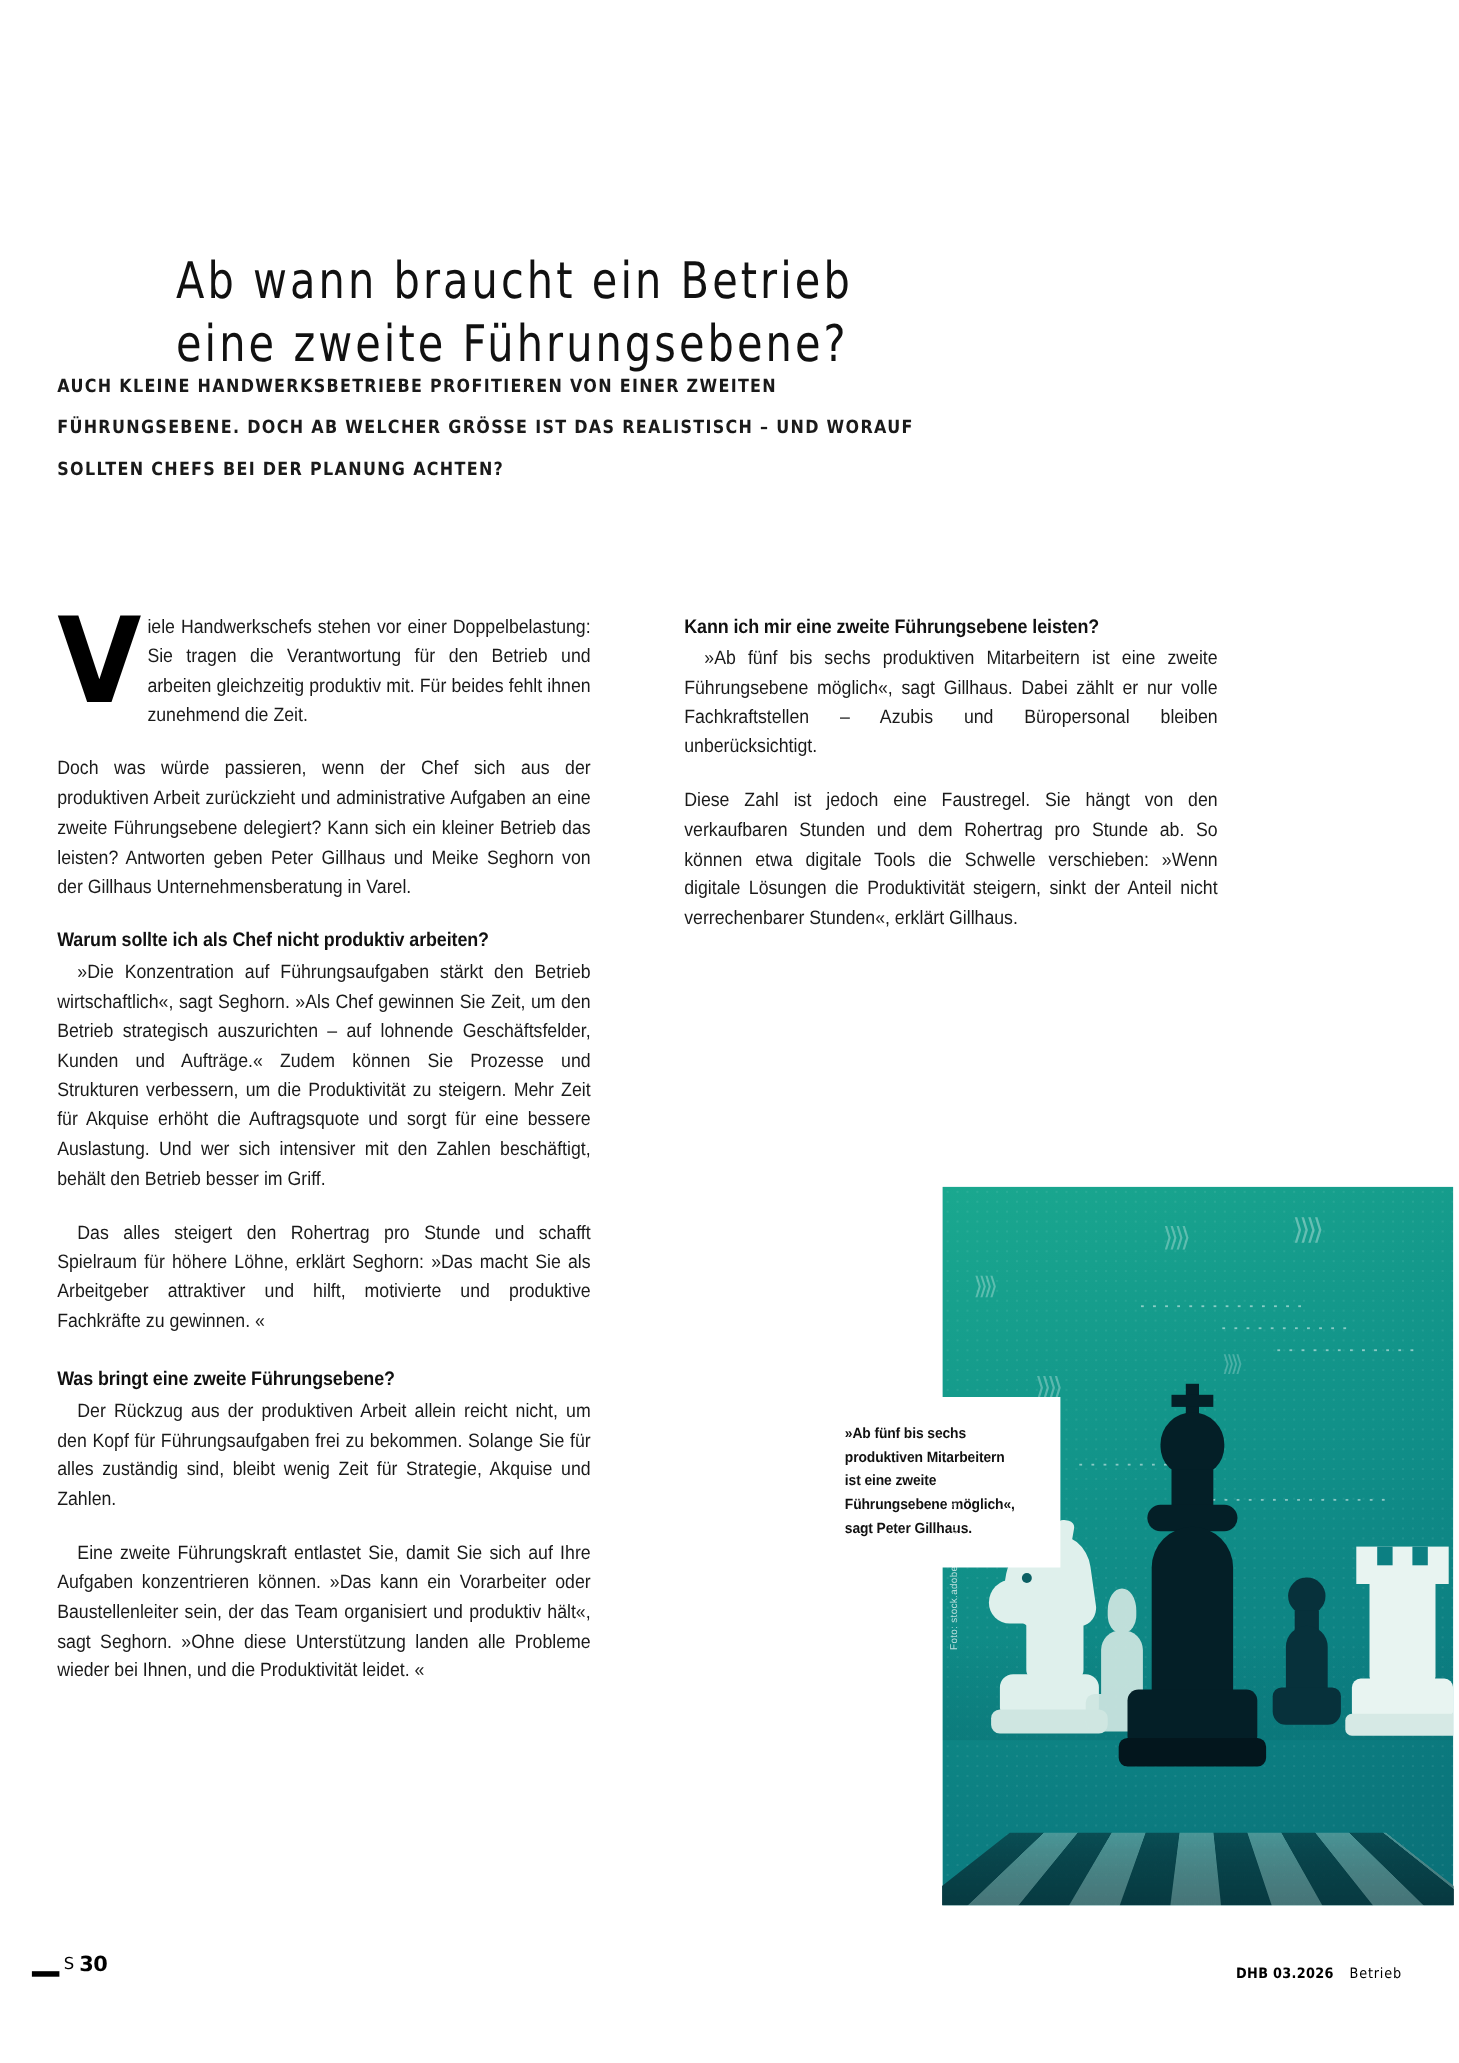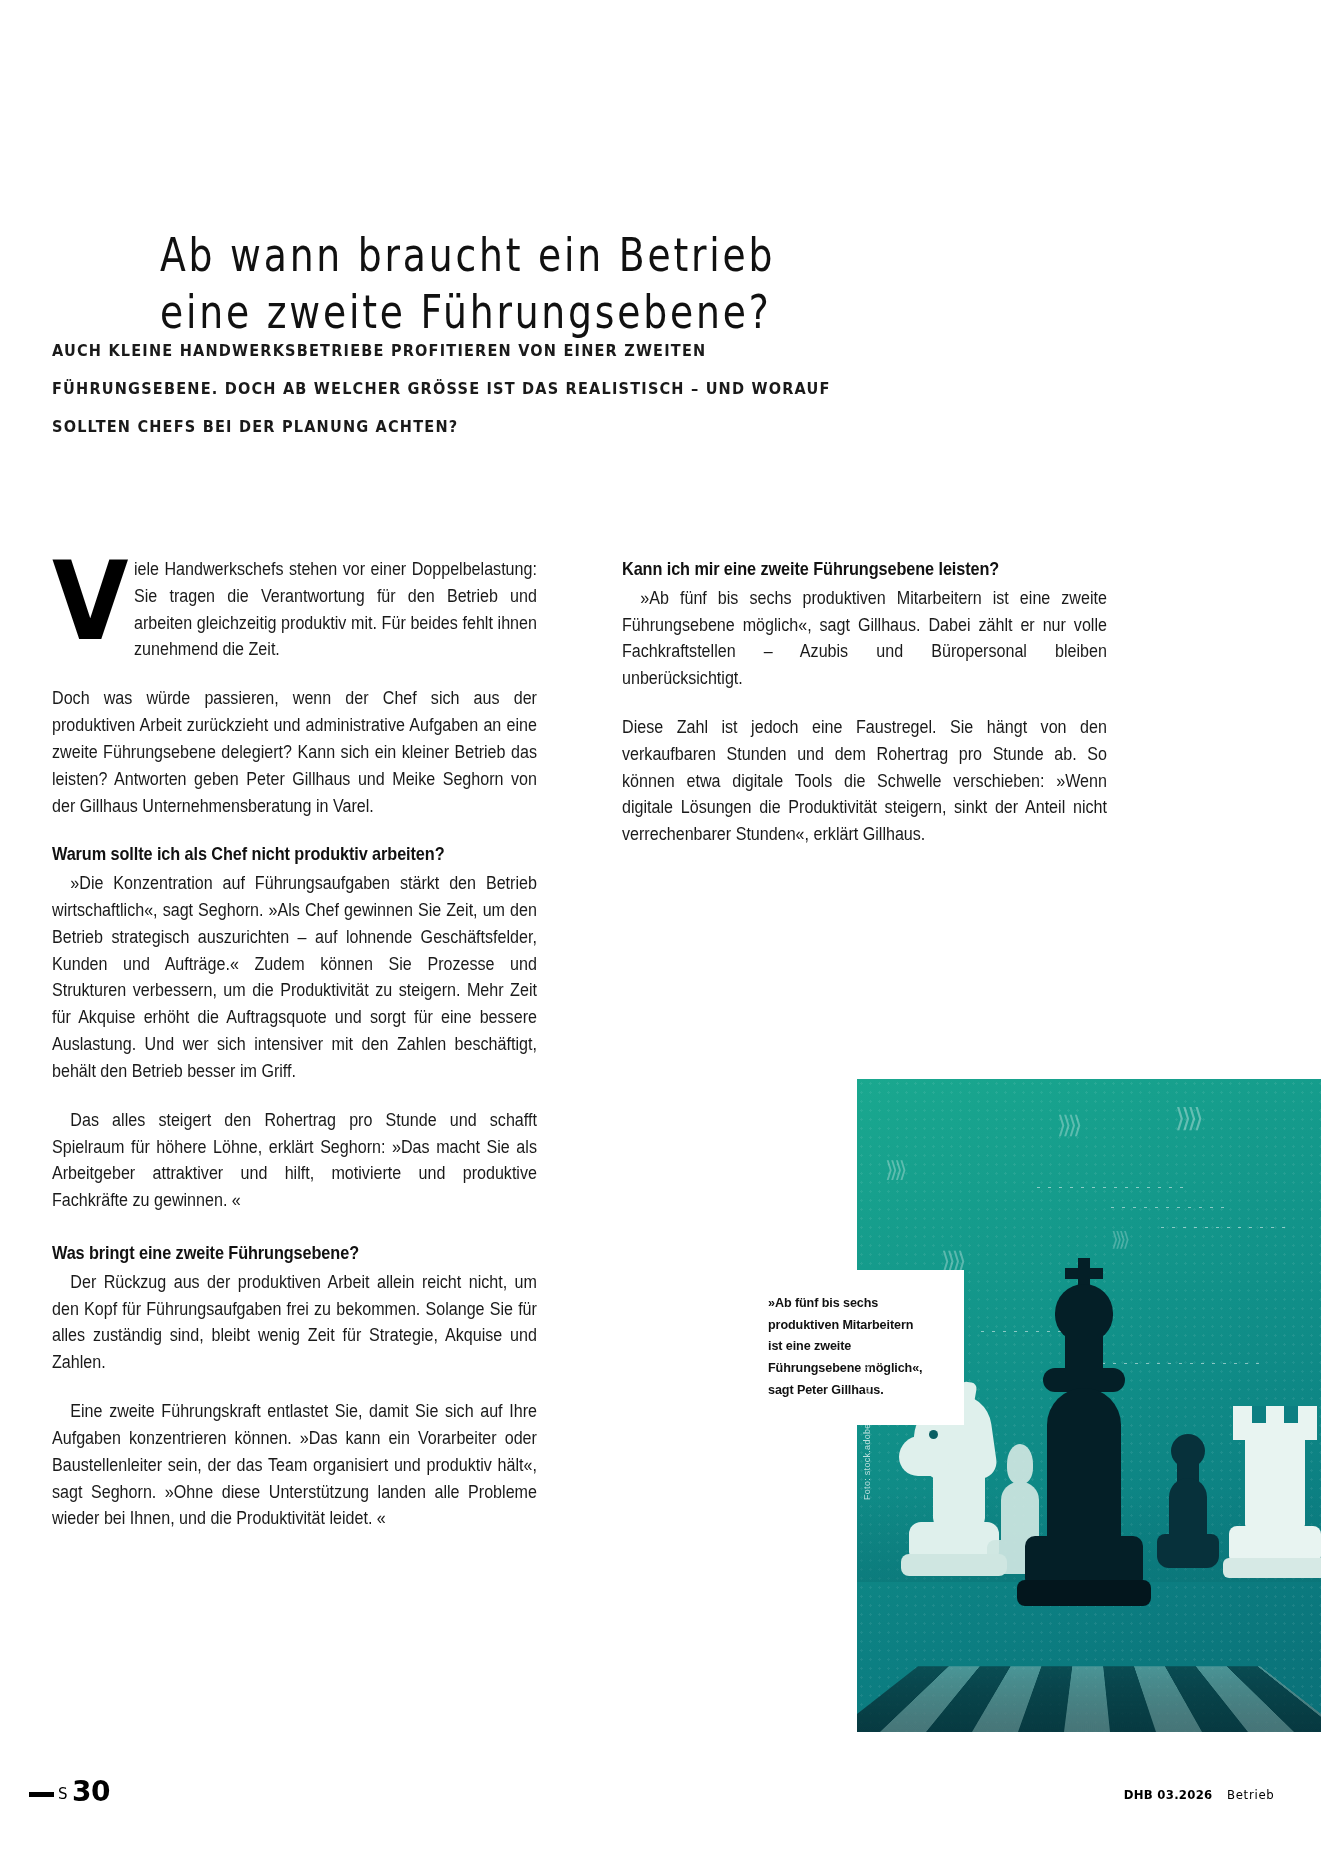--- a/index.html
+++ b/index.html
@@ -354,21 +354,21 @@
     color: #000000;
     white-space: nowrap;
   }
   .folio .s {
     font-size: 15px;
     font-weight: 400;
     letter-spacing: 0.5px;
     vertical-align: 2px;
   }
   .folio .num {
-    font-size: 28px;
+    font-size: 19px;
     font-weight: 700;
     letter-spacing: -0.5px;
     margin-left: 4px;
   }
   .footer-right {
     position: absolute;
     right: 52px;
     top: 1787px;
     font-family: "DejaVu Sans", sans-serif;
     font-size: 13px;

